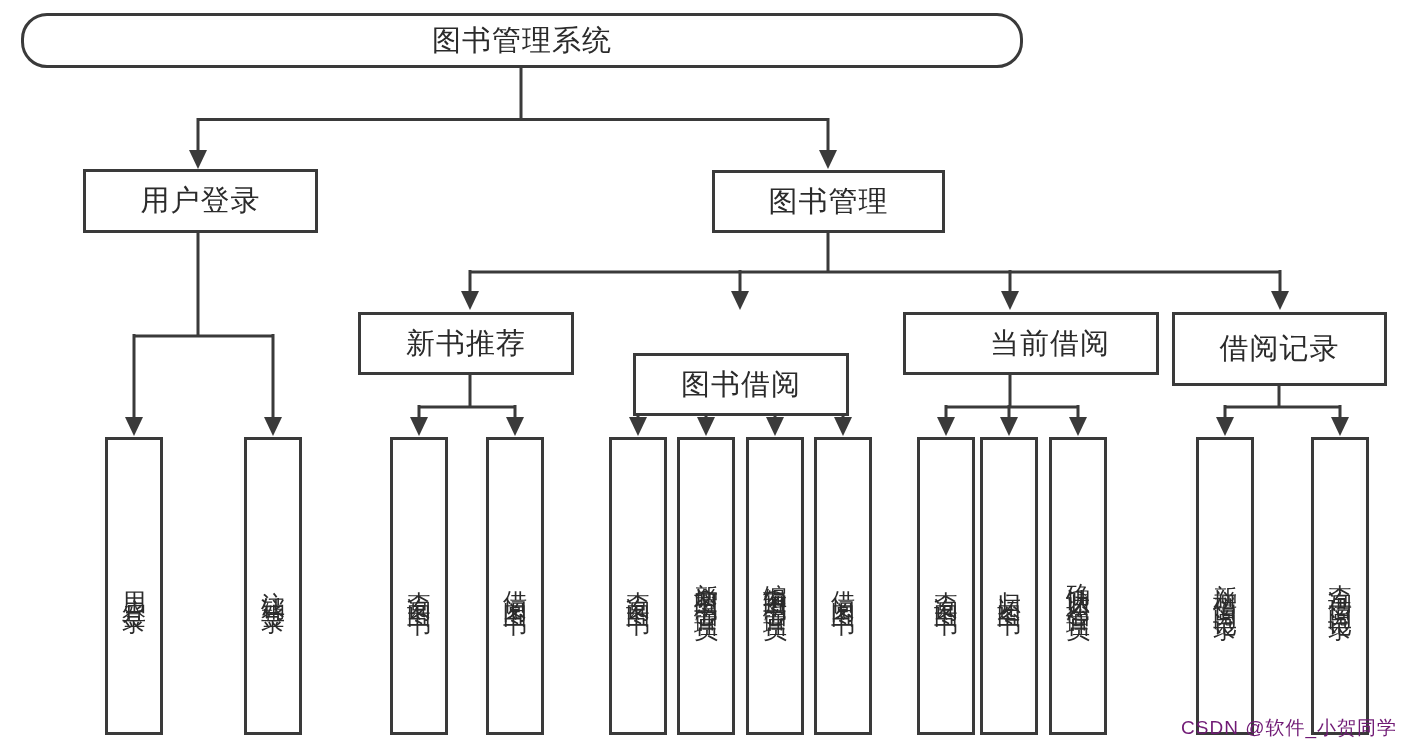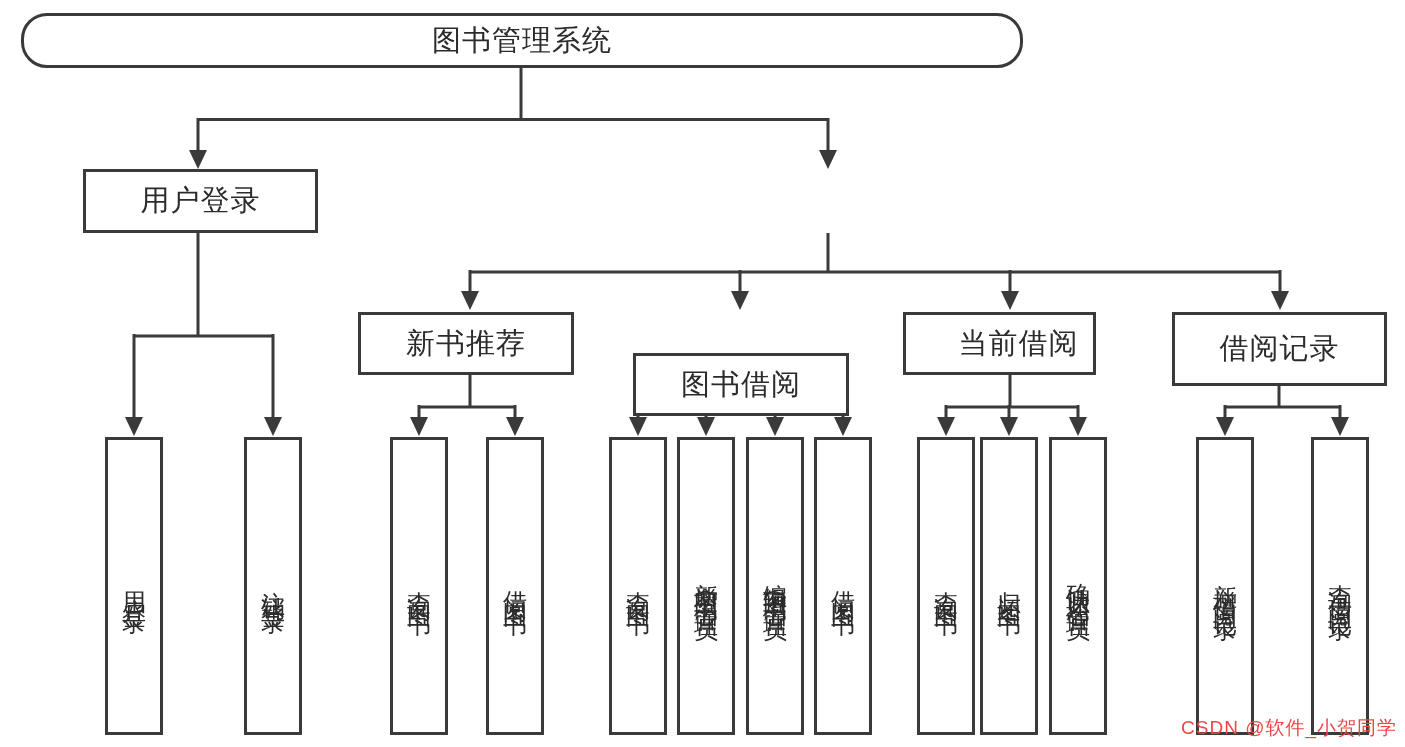--- a/index.html
+++ b/index.html
@@ -49,21 +49,21 @@
     height: 298px;
     top: 437px;
   }
   .vbox.long { letter-spacing: 5px; }
   #watermark {
     position: absolute;
     right: 8px;
     bottom: 6px;
     font-size: 19px;
     letter-spacing: 1px;
-    color: #ef4444;
+    color: #701a75;
     z-index: 5;
     white-space: nowrap;
   }
 </style>
 </head>
 <body>
 
 <div id="stage">
 
   <svg id="edges" viewBox="0 0 1405 747" xmlns="http://www.w3.org/2000/svg" aria-hidden="true">
@@ -102,24 +102,25 @@
       <path d="M1000 417 L1018 417 L1009 436 Z"></path>
       <path d="M1069 417 L1087 417 L1078 436 Z"></path>
       <path d="M1216 417 L1234 417 L1225 436 Z"></path>
       <path d="M1331 417 L1349 417 L1340 436 Z"></path>
     </g>
   </svg>
 
   <div class="box root-box" style="left:21px; top:13px; width:1002px; height:55px;border-radius:26px;">图书管理系统</div>
 
   <div class="box" style="left:83px; top:169px; width:235px; height:64px;">用户登录</div>
+  <div class="box" style="left:712px; top:170px; width:233px; height:63px;">图书管理</div>
 
   <div class="box" style="left:358px; top:312px; width:216px; height:63px;">新书推荐</div>
   <div class="box" style="left:633px; top:312px; width:216px; height:63px;margin-top:41px;">图书借阅</div>
-  <div class="box" style="left:903px; top:312px; width:193px; height:63px;padding-left:38px;">当前借阅</div>
+  <div class="box" style="left:903px; top:312px; width:256px; height:63px;padding-left:38px;">当前借阅</div>
   <div class="box" style="left:1172px; top:312px; width:215px; height:74px;">借阅记录</div>
 
   <div class="vbox" style="left:105px;">用户登录</div>
   <div class="vbox" style="left:244px;">注销登录</div>
 
   <div class="vbox" style="left:390px;">查询图书</div>
   <div class="vbox" style="left:486px;">借阅图书</div>
 
   <div class="vbox" style="left:609px;">查询图书</div>
   <div class="vbox long" style="left:677px;">新增图书（管理员）</div>

